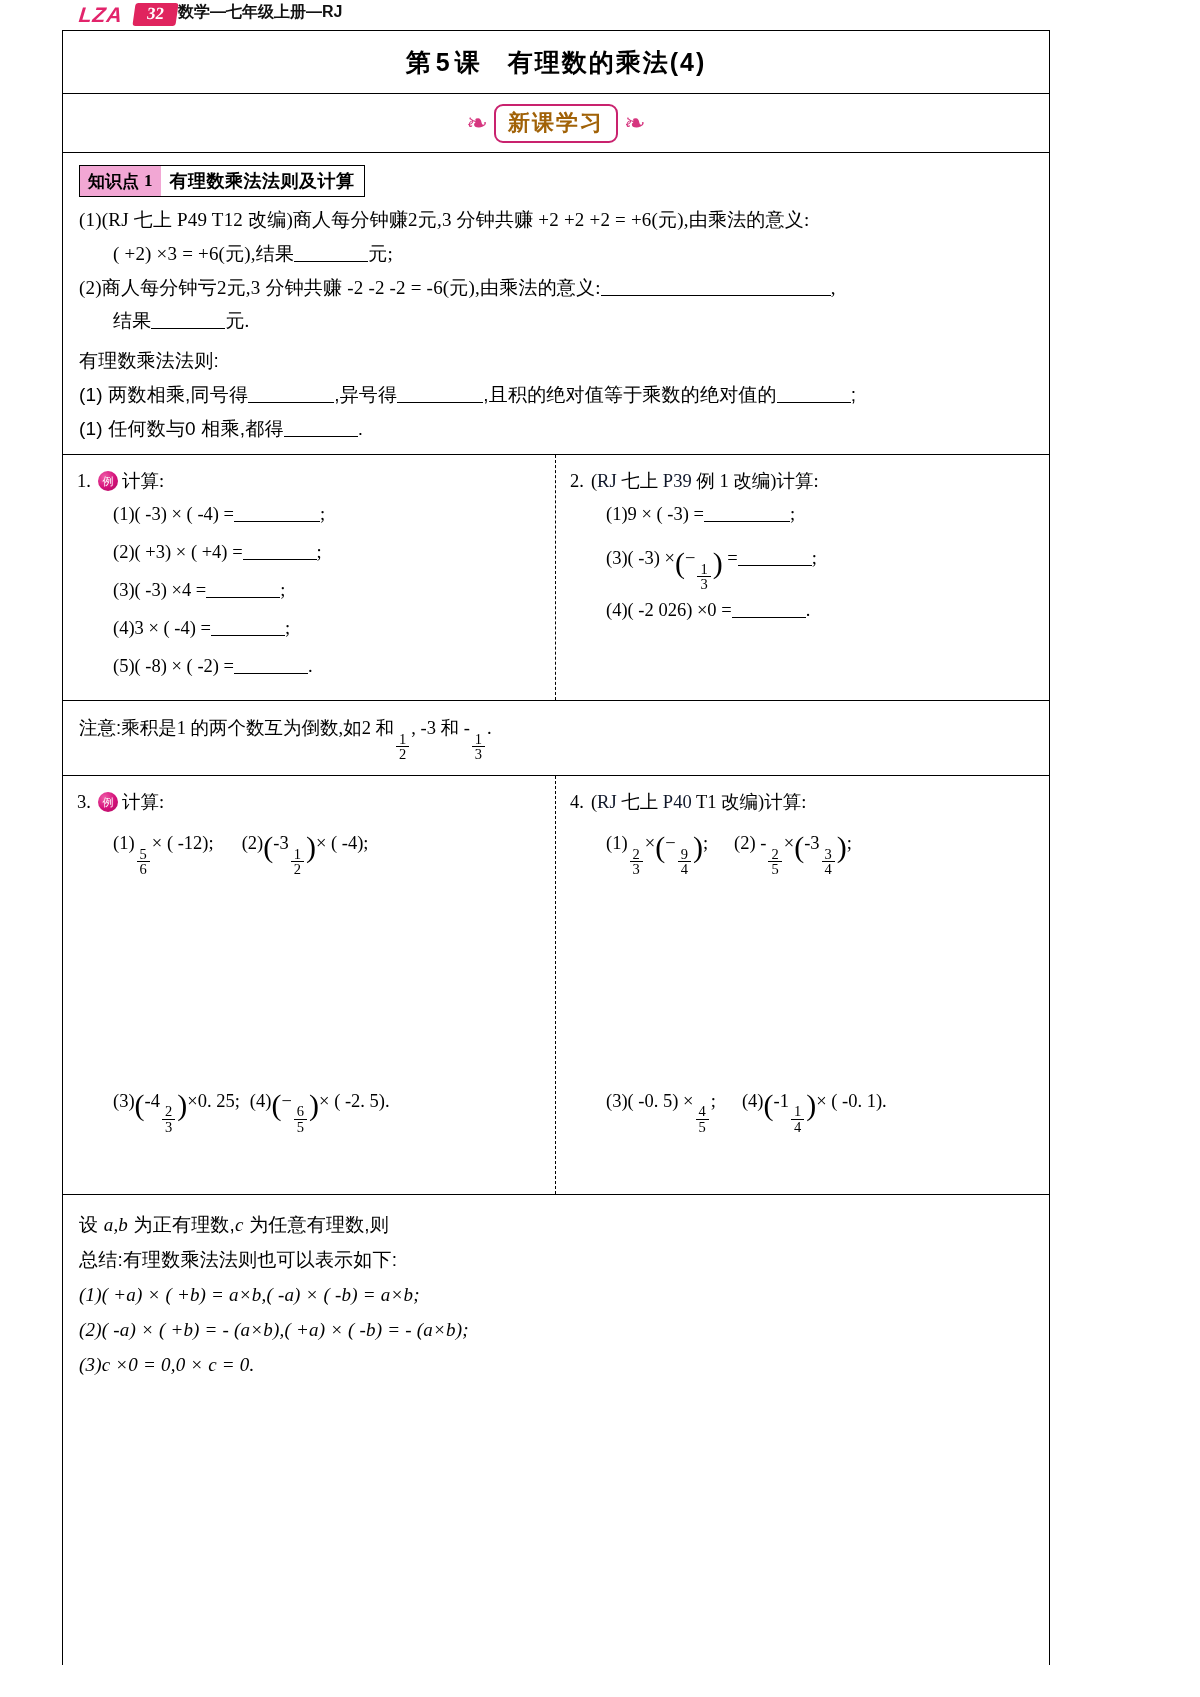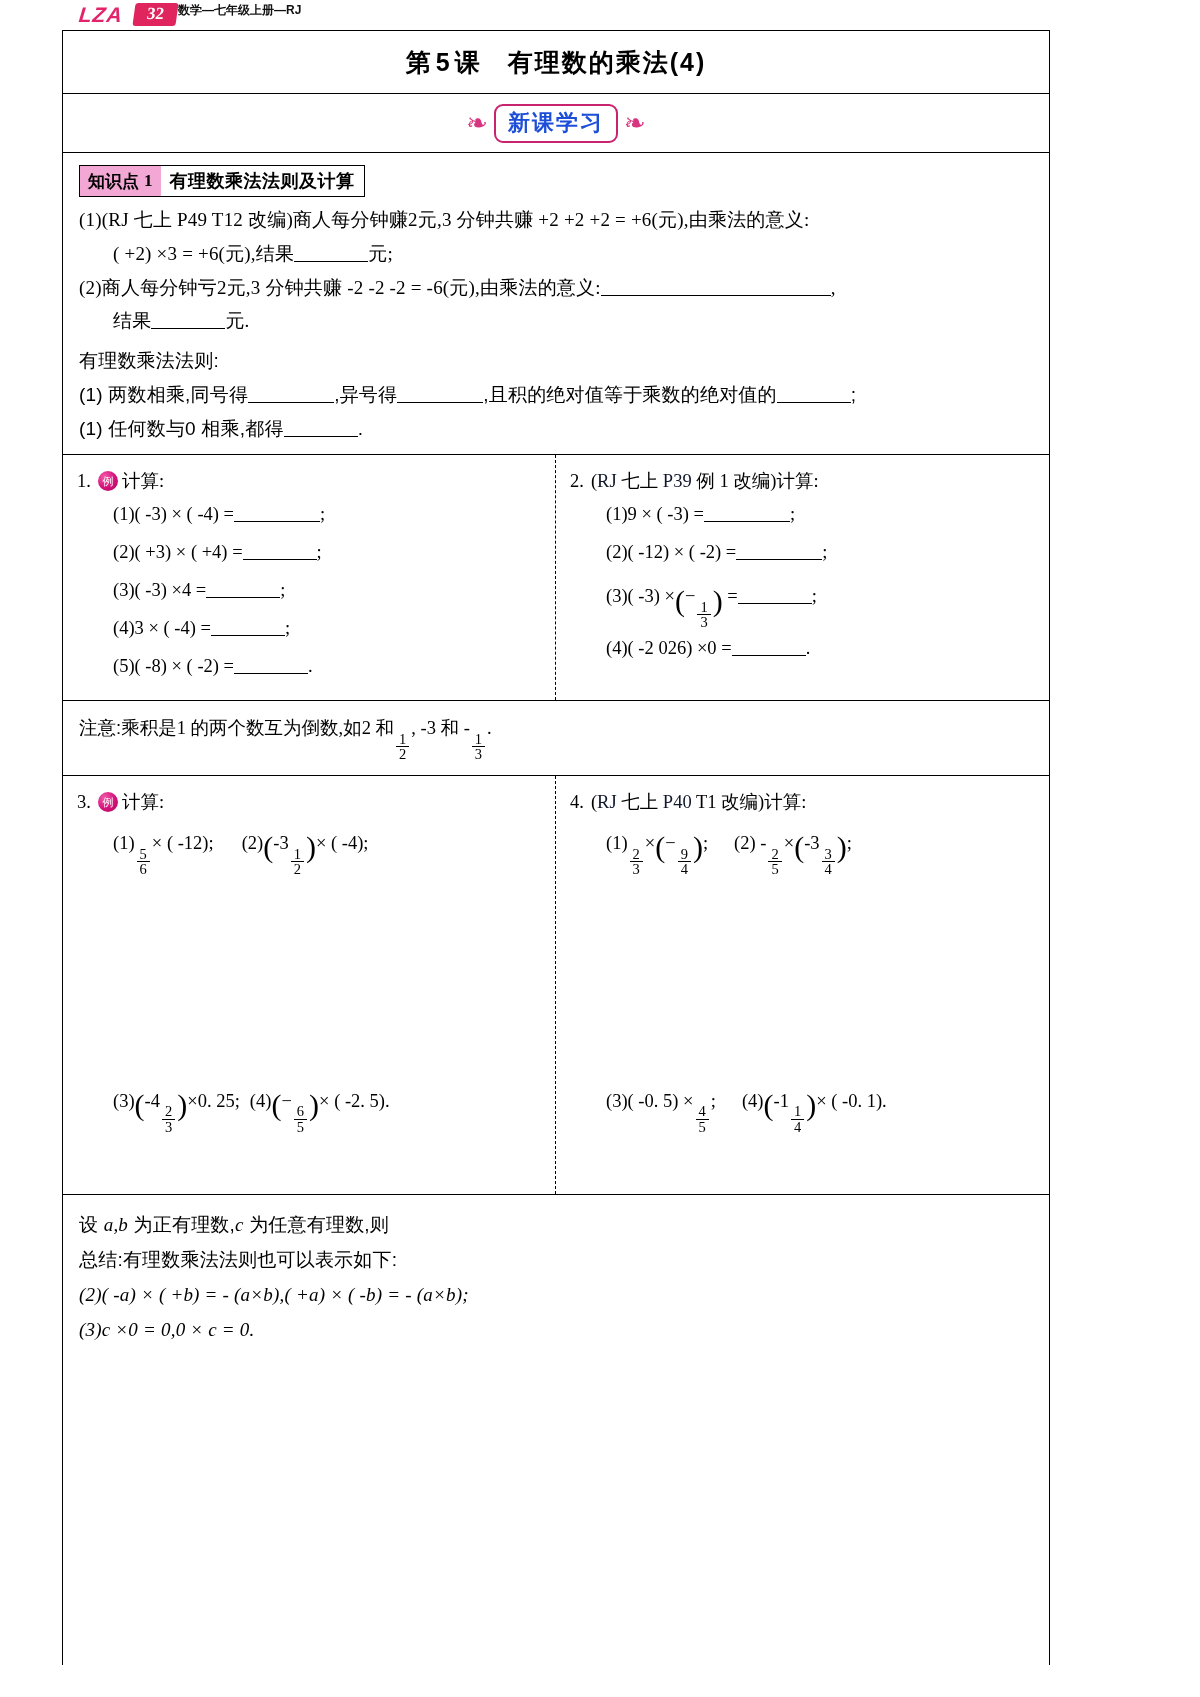--- a/index.html
+++ b/index.html
@@ -34,21 +34,21 @@
     background:#e0245e;color:#fff;
     font-family:"Liberation Serif",serif;
     font-size:17px;font-weight:700;
     padding:1px 13px 2px 13px;
     border-radius:3px;
     transform:skewX(-8deg);
   }
   .hdr-title{
     position:absolute;left:178px;top:2px;
     font-family:"Liberation Sans",sans-serif;
-    font-weight:700;font-size:12px;letter-spacing:0px;
+    font-weight:700;font-size:16px;letter-spacing:0px;
     color:#111;
   }
 
   
   .frame{
     position:absolute;left:62px;top:30px;
     width:988px;height:1635px;
     border:1.6px solid #000;border-bottom:none;
     box-sizing:border-box;
   }
@@ -74,21 +74,21 @@
     font-family:"DejaVu Sans",sans-serif;
   }
   .banner-box{
     border:2.2px solid #c9226e;border-radius:9px;
     padding:2px 12px 3px 12px;
     background:#fff;
   }
   .banner-text{
     font-family:"Liberation Sans",sans-serif;
     font-weight:700;font-size:22px;letter-spacing:2px;
-    color:#1d4ed8;
+    color:#a16207;
   }
 
   
   .kp-row{padding:12px 16px 0 16px;}
   .kp-box{
     display:inline-flex;align-items:stretch;
     border:1.3px solid #000;height:30px;
   }
   .kp-tag{
     background:#f2a7d4;
@@ -265,23 +265,20 @@
       <div class="col right">
         <div class="qhead">
           <span class="qnum">2.</span>
           <span>
             <span>(</span><span class="red">RJ</span><span> 七上 </span><span class="red">P39</span><span> 例 1 改编)</span>
           </span>
           <span>计算:</span>
         </div>
         <div class="qitem">
           <span>(1)9 × ( -3) =</span><span class="blank b-l"></span><span>;</span>
-        </div>
-        <div class="qitem">
-          <span>(2)( -12) × ( -2) =</span><span class="blank b-l"></span><span>;</span>
         </div>
         <div class="qitem" style="line-height:2.6;">
           <span>(3)( -3) ×</span><span class="paren-big">(</span><span>−</span><span class="frac">
               <span class="num">1</span>
               <span class="den">3</span>
             </span><span class="paren-big">)</span> <span>=</span><span class="blank b-m"></span><span>;</span>
         </div>
         <div class="qitem">
           <span>(4)( -2 026) ×0 =</span><span class="blank b-m"></span><span>.</span>
         </div>
@@ -360,18 +357,19 @@
       </div>
     </div>
 
     <div class="summary">
       <div class="ln">
         <span class="bold-cn">设 </span><span class="ital">a,b</span><span class="bold-cn"> 为正有理数,</span><span class="ital">c</span><span class="bold-cn"> 为任意有理数,则</span>
       </div>
       <div class="ln">
         <span class="bold-cn">总结:</span><span class="bold-cn">有理数乘法法则也可以表示如下:</span>
       </div>
+      <div class="ln ital">(1)( +a) × ( +b) = a×b,( -a) × ( -b) = a×b;</div>
       <div class="ln ital">(2)( -a) × ( +b) = - (a×b),( +a) × ( -b) = - (a×b);</div>
       <div class="ln ital">(3)c ×0 = 0,0 × c = 0.</div>
     </div>
 
   </div>
 </div>
 
 </body></html>

